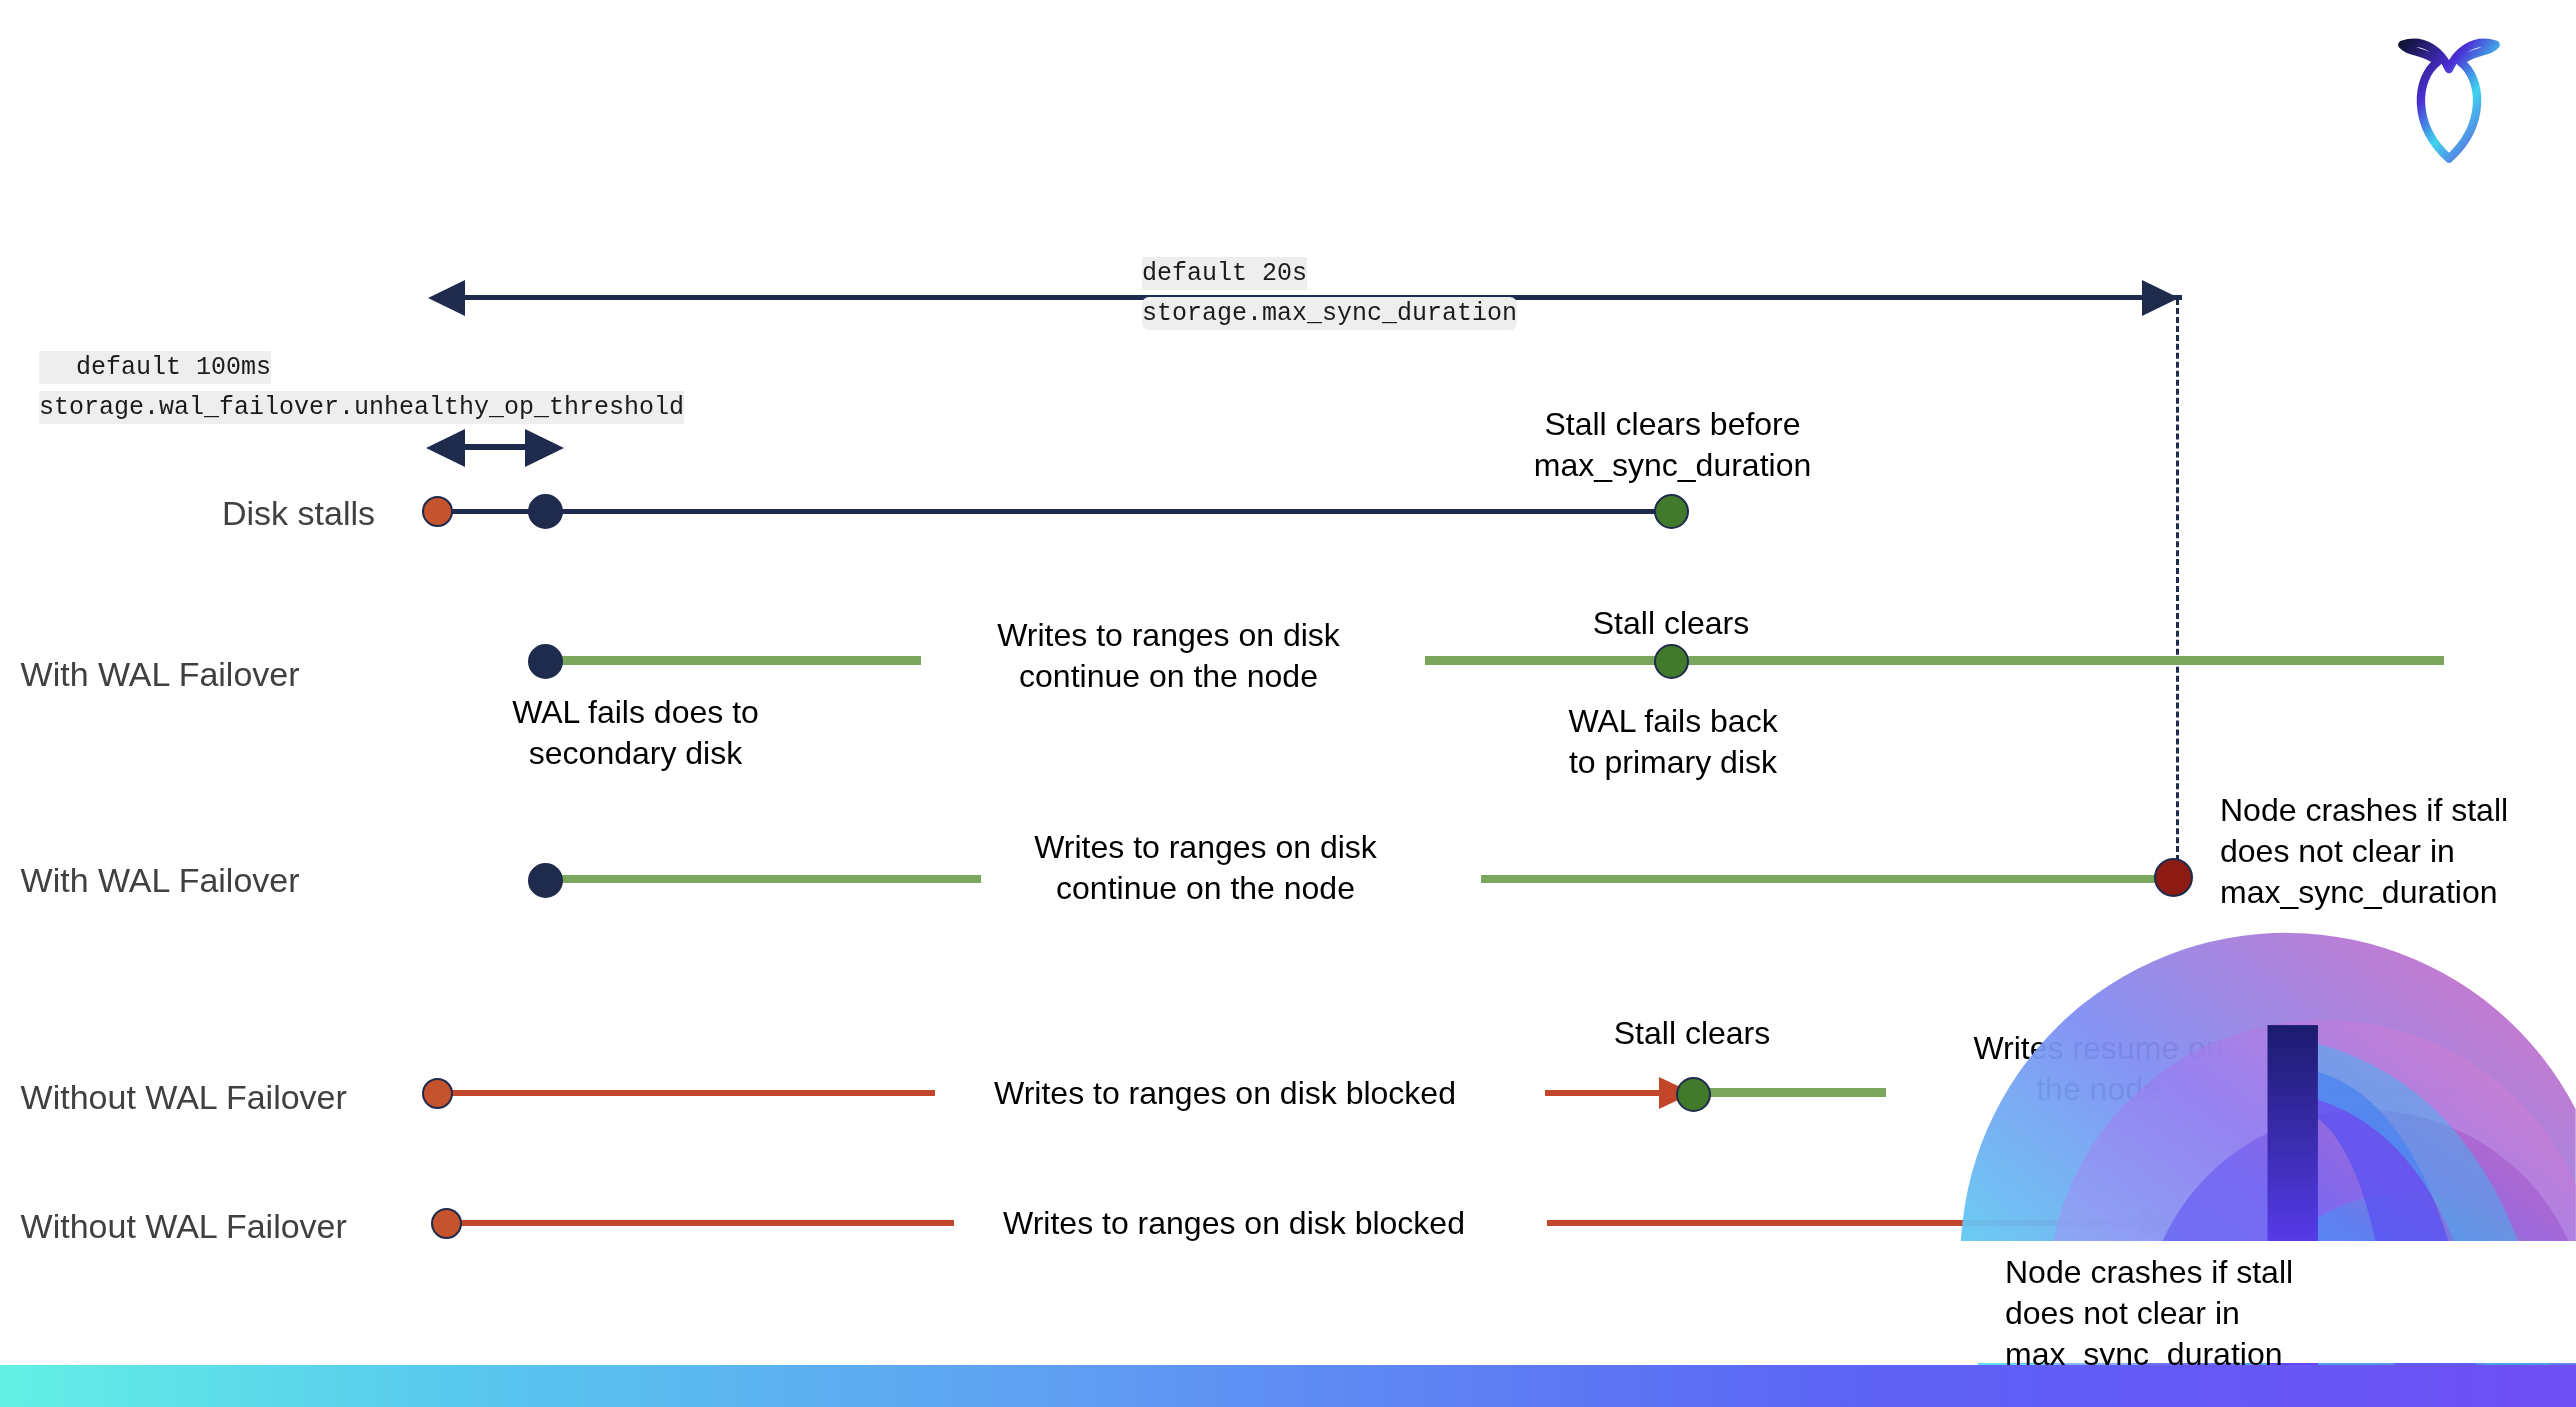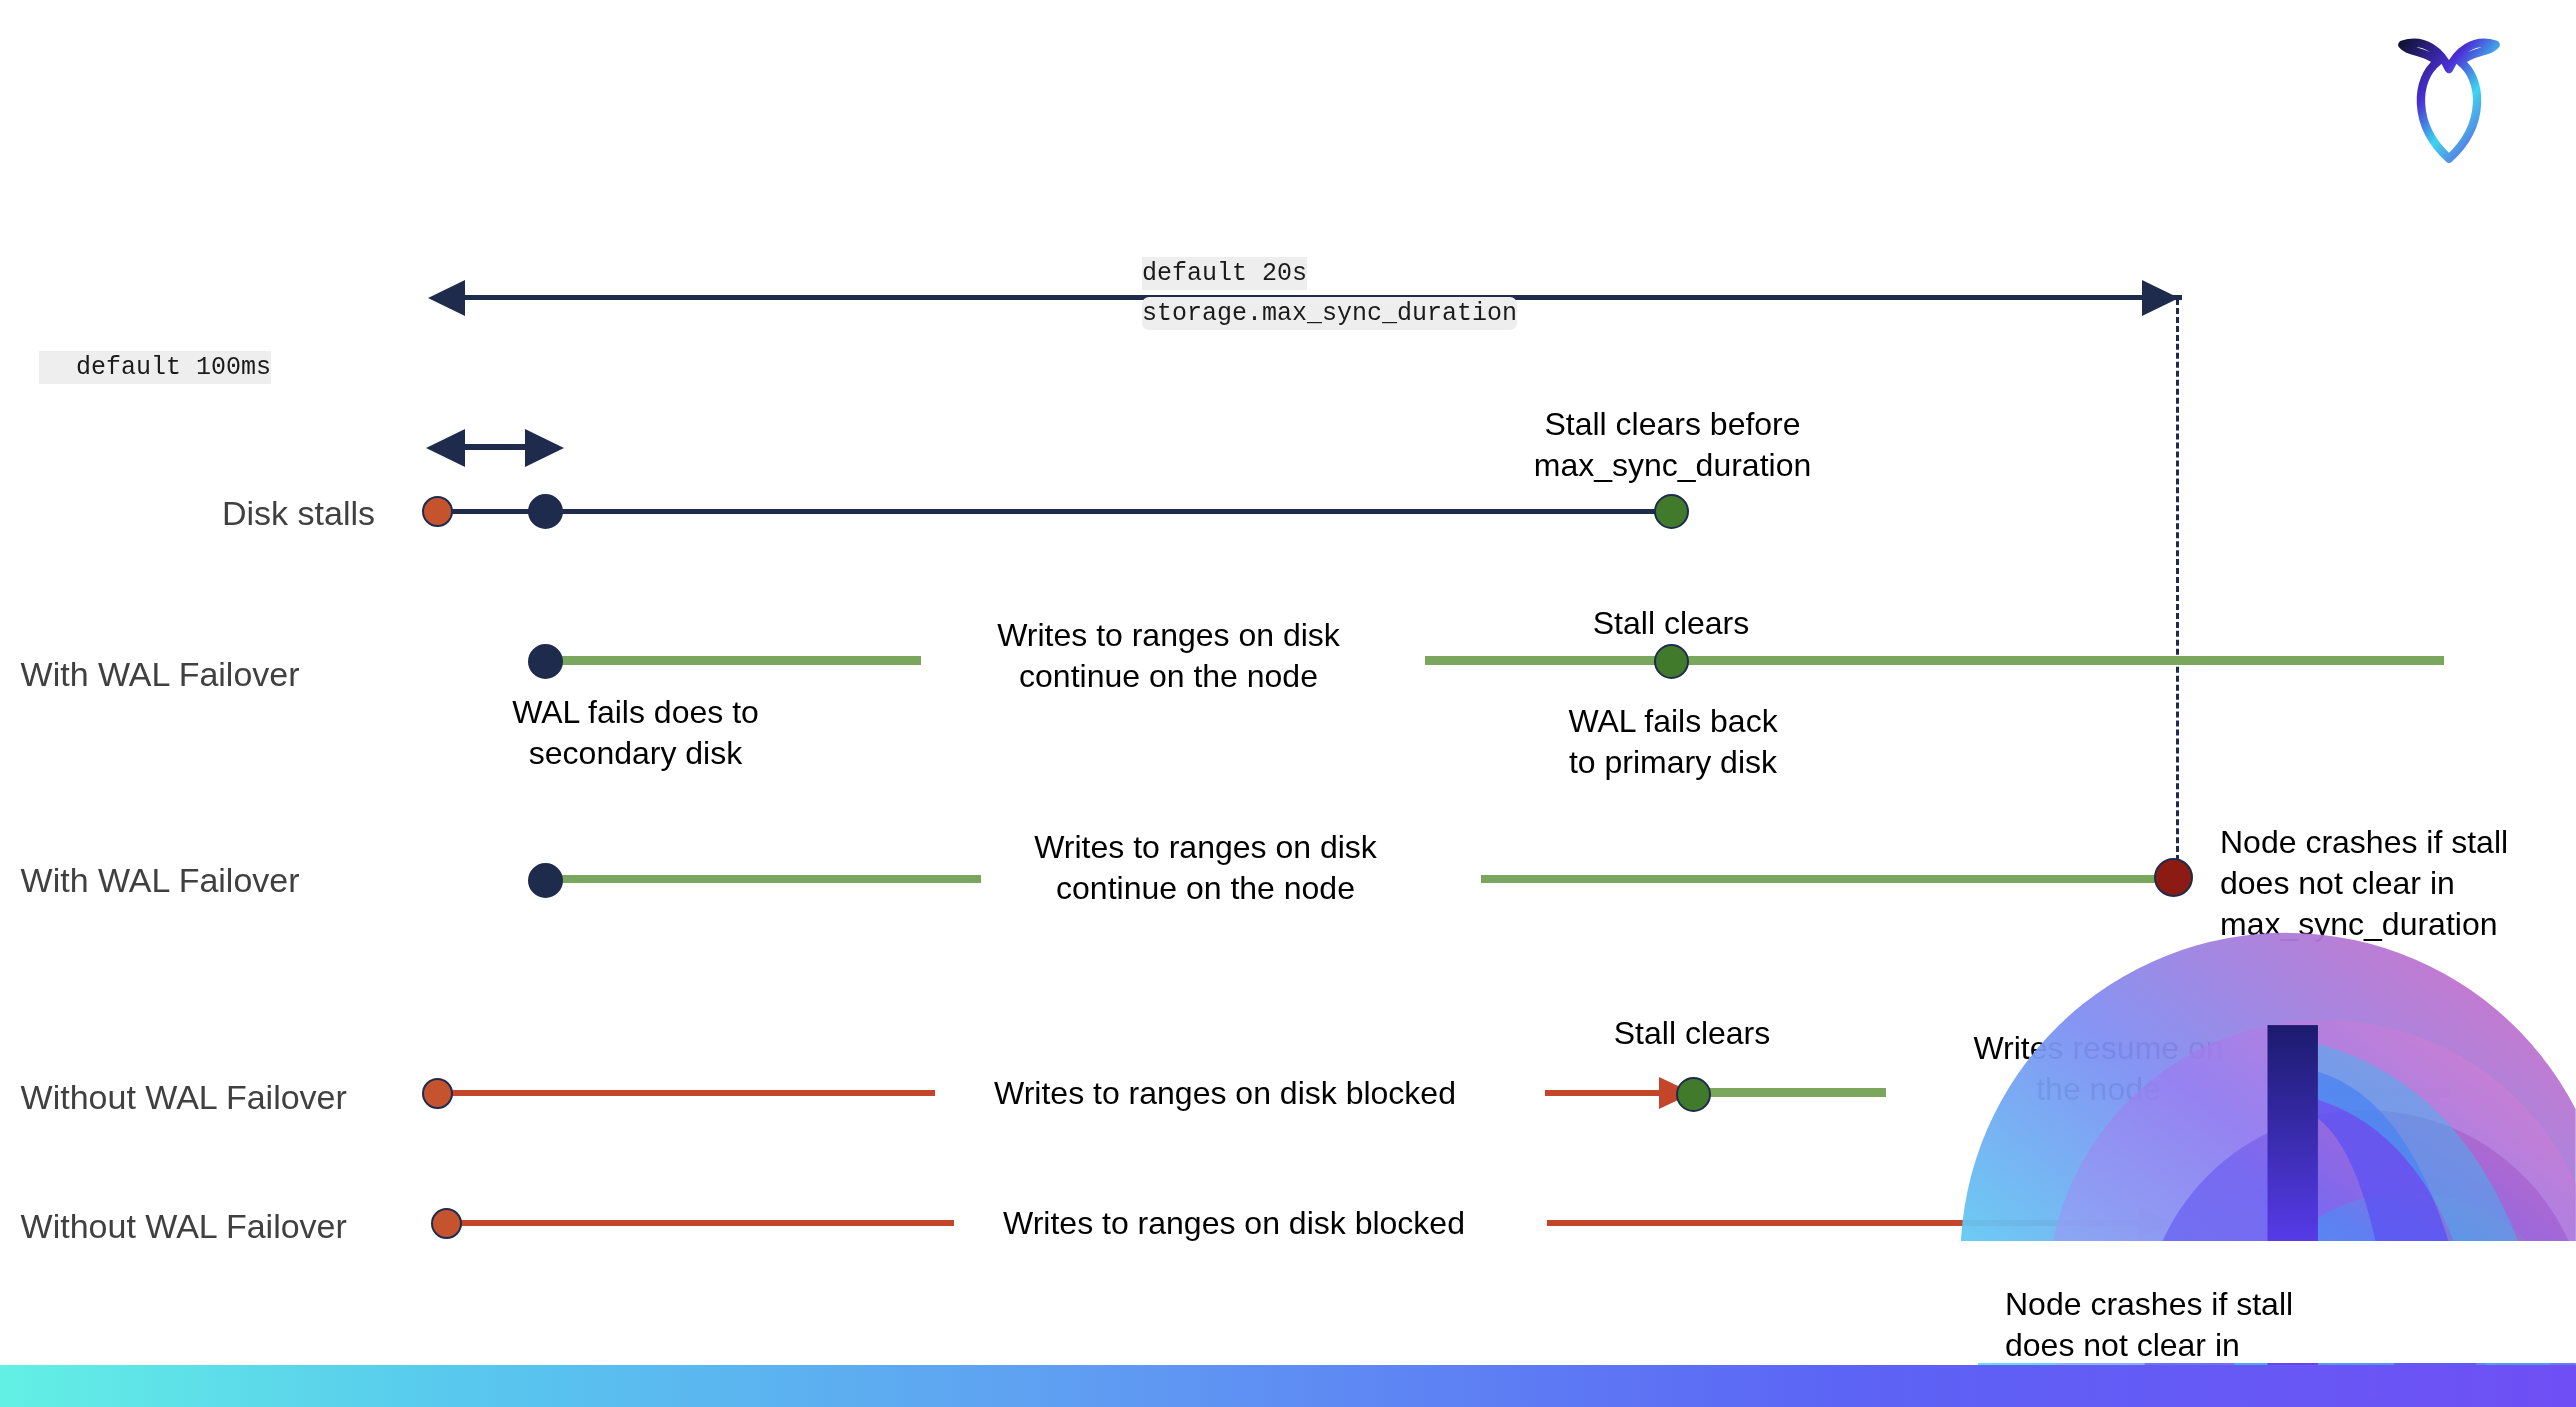--- a/index.html
+++ b/index.html
@@ -31,21 +31,21 @@
     background:#eeeeee; white-space:nowrap;
     line-height:1.32;
   }
 
   
   .txt {
     position:absolute; color:#000000;
     font-size:32px; line-height:1.28; white-space:pre-line;
   }
   .txt.c { text-align:center; }
-  .txt.l { text-align:left;margin-top:32px; }
+  .txt.l { text-align:left; }
 
   
   .rowlabel {
     position:absolute; color:#404040; font-size:34px;
     white-space:nowrap; line-height:1;
   }
 
   
   .seg { position:absolute; }
   .seg.navy   { background:#1f2b4d; }
@@ -130,20 +130,21 @@
   <div class="ahead left-navy" style="left:428px; top:280px;"></div>
   <div class="seg navy" style="left:464px; top:295px; width:1718px; height:4.7px;"></div>
   <div class="ahead right-navy" style="left:2142px; top:280px;"></div>
 
   <div class="code" style="left:1142px; top:257px;">default 20s</div>
   <div class="code" style="left:1142px; top:297px;border-radius:7px;">storage.max_sync_duration</div>
 
   <div class="vdash" style="left:2176px; top:299px; height:580px;"></div>
 
   <div class="code" style="left:39px; top:351px;padding-left:37px;">default 100ms</div>
+  <div class="code" style="left:39px; top:391px;">storage.wal_failover.unhealthy_op_threshold</div>
 
   <div class="ahead left-navy-sm" style="left:426px; top:429px;"></div>
   <div class="seg navy" style="left:462px; top:444px; width:65px; height:5.6px;"></div>
   <div class="ahead right-navy-sm" style="left:525px; top:429px;"></div>
 
   <div class="rowlabel" style="left:222px; top:496px;">Disk stalls</div>
 
   <div class="seg navy" style="left:439px; top:509px; width:1243px; height:4.7px;"></div>
   <div class="dot orange" style="left:422px; top:496px; width:31px; height:31px;"></div>
   <div class="dot navy" style="left:528px; top:494px; width:35px; height:35px;"></div>

